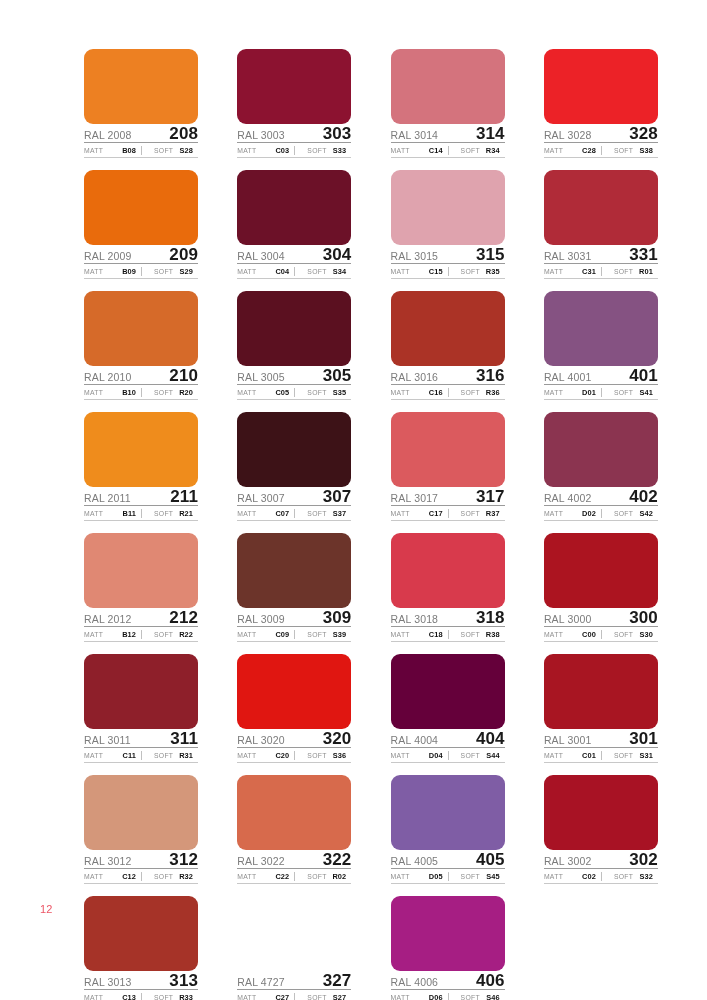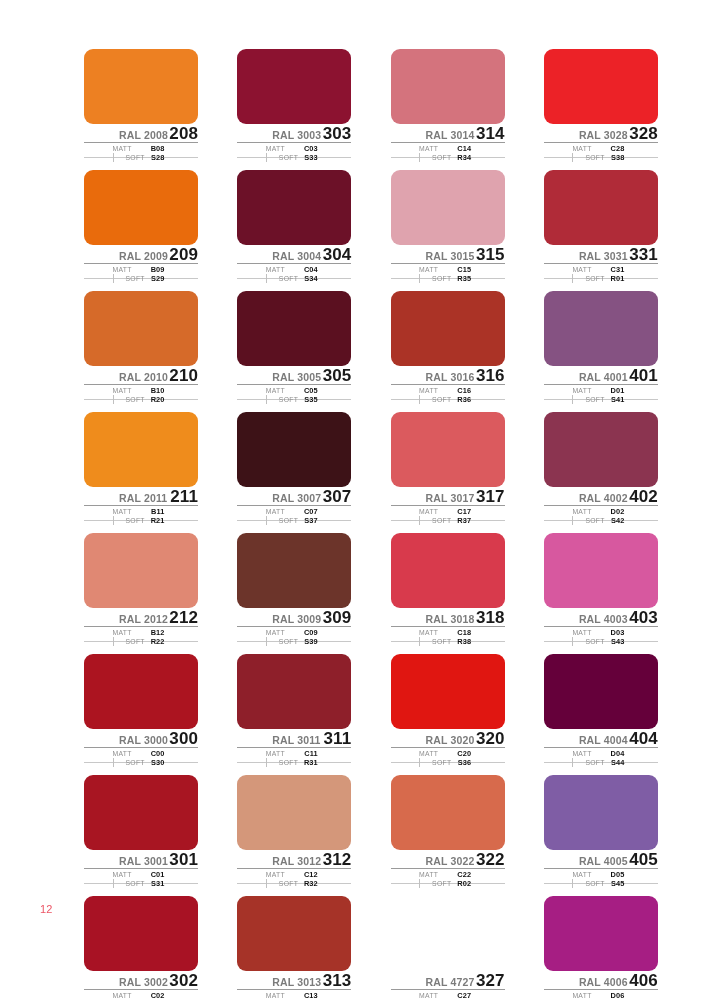--- a/index.html
+++ b/index.html
@@ -53,40 +53,38 @@
     padding: 2px 0 0 0;
     margin-top: 1px;
     height: 15px;
     box-sizing: content-box;
   }
 
   .swatch-ral {
     font-size: 10.5px;
     color: #7b7b7b;
     letter-spacing: 0.15px;
-    font-weight: 700;
+    font-weight: 400;
     line-height: 13px;
-    margin-left: 35px;
   }
 
   .swatch-num {
     font-size: 17px;
     color: #1a1a1a;
     font-weight: bold;
     line-height: 13px;
     letter-spacing: 0.1px;
   }
 
   .swatch-codes-row {
     display: flex;
     align-items: center;
     border-bottom: 1px solid #c8c8c8;
     height: 13px;
     margin-top: 1px;
-    flex-direction: column;
   }
 
   .code-group {
     display: flex;
     align-items: baseline;
     width: 50%;
     box-sizing: border-box;
   }
 
   .code-group.right {
@@ -443,37 +441,20 @@
             <span class="code-label">MATT</span>
             <span class="code-value">C18</span>
           </div>
           <div class="code-group right">
             <span class="code-label">SOFT</span>
             <span class="code-value">R38</span>
           </div>
         </div>
       </div>
       <div class="swatch-cell">
-        <div class="swatch-chip" style="background-color: rgb(215, 88, 159);"></div>
-        <div class="swatch-name-row">
-          <span class="swatch-ral">RAL 4003</span>
-          <span class="swatch-num">403</span>
-        </div>
-        <div class="swatch-codes-row">
-          <div class="code-group left">
-            <span class="code-label">MATT</span>
-            <span class="code-value">D03</span>
-          </div>
-          <div class="code-group right">
-            <span class="code-label">SOFT</span>
-            <span class="code-value">S43</span>
-          </div>
-        </div>
-      </div>
-      <div class="swatch-cell">
         <div class="swatch-chip" style="background-color: rgb(172, 20, 32);"></div>
         <div class="swatch-name-row">
           <span class="swatch-ral">RAL 3000</span>
           <span class="swatch-num">300</span>
         </div>
         <div class="swatch-codes-row">
           <div class="code-group left">
             <span class="code-label">MATT</span>
             <span class="code-value">C00</span>
           </div>

